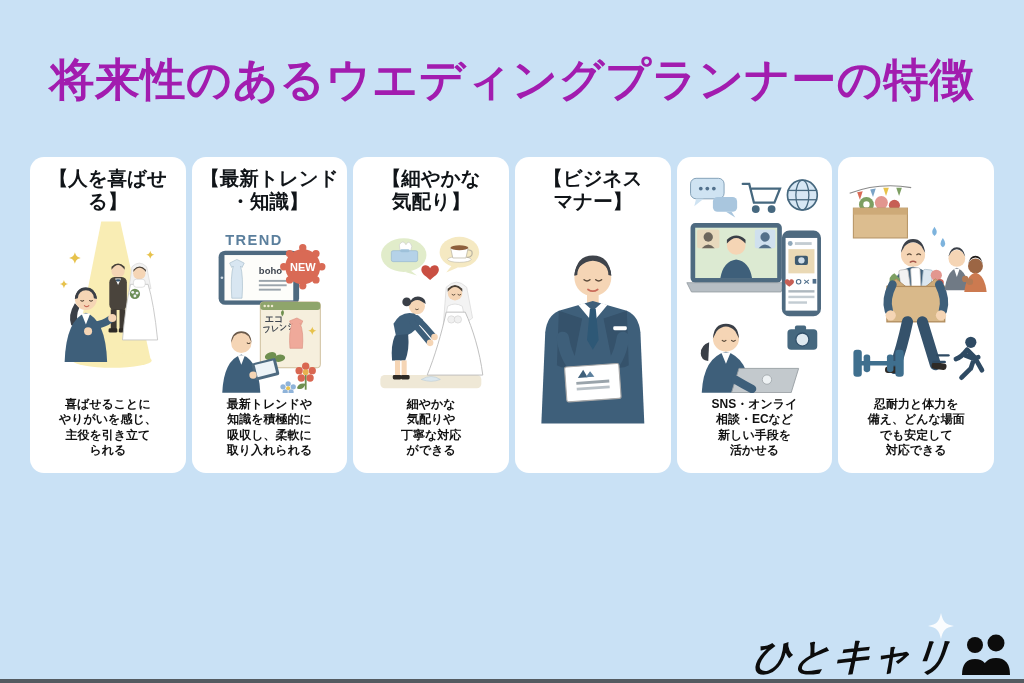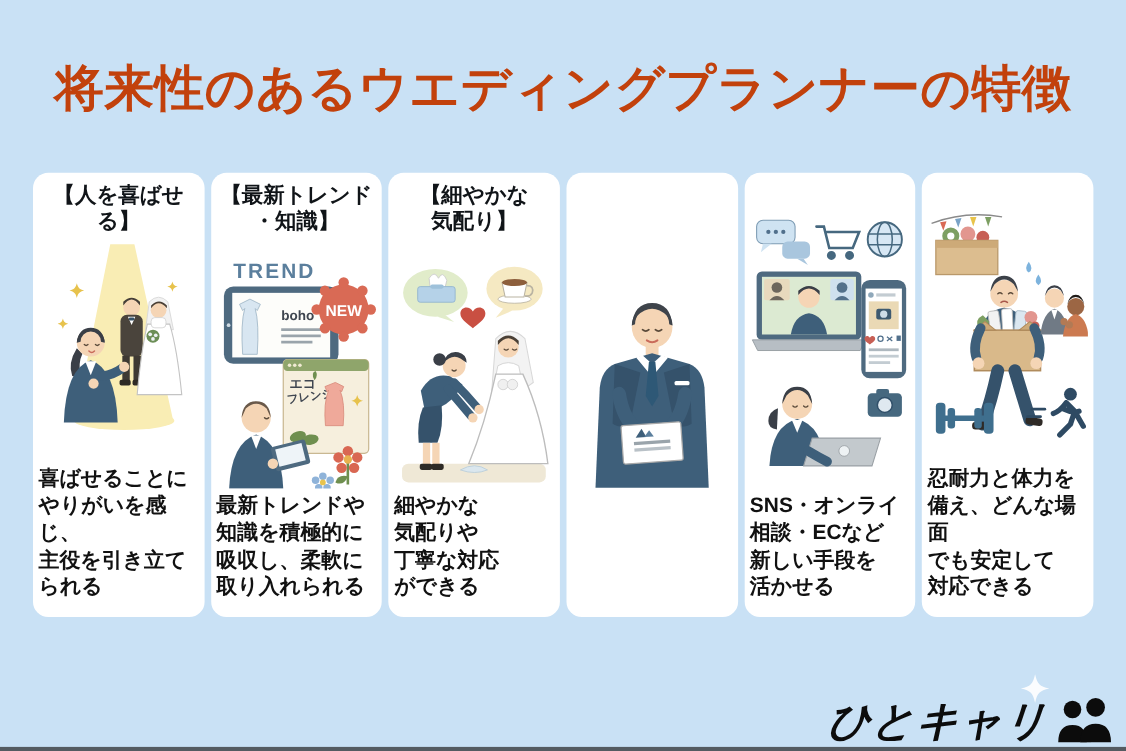--- a/index.html
+++ b/index.html
@@ -5,39 +5,39 @@
   html,body{margin:0;padding:0;}
   body{
     width:1024px;height:683px;position:relative;overflow:hidden;
     background:#c9e1f5;
     font-family:"Liberation Sans","DejaVu Sans",sans-serif;
     color:#111;
   }
   .page-title{
     position:absolute;top:50px;left:0;right:0;
     text-align:center;font-size:45px;font-weight:900;letter-spacing:0.5px;
-    color:#c2410c;white-space:nowrap;
+    color:#a21caf;white-space:nowrap;
   }
   .cards{
-    position:absolute;top:157px;left:30px;right:30px;height:404px;
+    position:absolute;top:157px;left:30px;right:30px;height:316px;
     display:flex;gap:6px;
   }
   .card{
     flex:1;background:#ffffff;border-radius:14px;
     display:flex;flex-direction:column;align-items:stretch;
     padding:8px 5px 10px 5px;box-sizing:border-box;
   }
   .card-heading{
     text-align:center;font-size:19.5px;font-weight:900;line-height:1.18;
     color:#101418;white-space:pre-line;margin-top:2px;
   }
   .card-illu{flex:1;display:flex;align-items:center;justify-content:flex-start;min-height:0;margin:4px 0;}
   .card-illu svg{width:100%;height:100%;max-height:252px;}
   .card-body{
-    text-align:left;font-size:19px;font-weight:800;line-height:1.3;
+    text-align:center;font-size:12px;font-weight:800;line-height:1.3;
     color:#111;white-space:pre-line;margin-bottom:4px;
   }
   .logo{
     position:absolute;right:14px;bottom:8px;display:flex;align-items:flex-end;gap:6px;
   }
   .logo-text{
     font-size:38px;font-weight:900;font-style:italic;color:#0c0c0c;
     transform:skewX(-6deg);letter-spacing:1px;line-height:1;
   }
   .logo-sparkle{
@@ -248,20 +248,22 @@
         </g>
       </svg>
     </div>
     <div class="card-body">細やかな
 気配りや
 丁寧な対応
 ができる</div>
   </div>
 
   <div class="card">
+    <div class="card-heading">【ビジネス
+マナー】</div>
     <div class="card-illu">
       <svg viewBox="0 0 150 240">
         <g>
           <circle cx="75" cy="58" r="19" fill="#f5d5b5"></circle>
           <path d="M56,56 q2,-21 19,-21 q17,0 19,21 l-5,-9 q-14,-13 -28,0 Z" fill="#3f444b"></path>
           <path d="M56,56 a19,19 0 0 1 38,0 l-3,-1 a16,16 0 0 0 -32,0 Z" fill="#3f444b"></path>
           <path d="M66,60 q3,2.5 6,0" stroke="#5a4a3a" stroke-width="1.6" fill="none" stroke-linecap="round"></path>
           <path d="M78,60 q3,2.5 6,0" stroke="#5a4a3a" stroke-width="1.6" fill="none" stroke-linecap="round"></path>
           <path d="M70,70 q5,3.5 10,0" stroke="#c96b5a" stroke-width="1.8" fill="none" stroke-linecap="round"></path>
           <rect x="69" y="74" width="12" height="10" fill="#f5d5b5"></rect>

